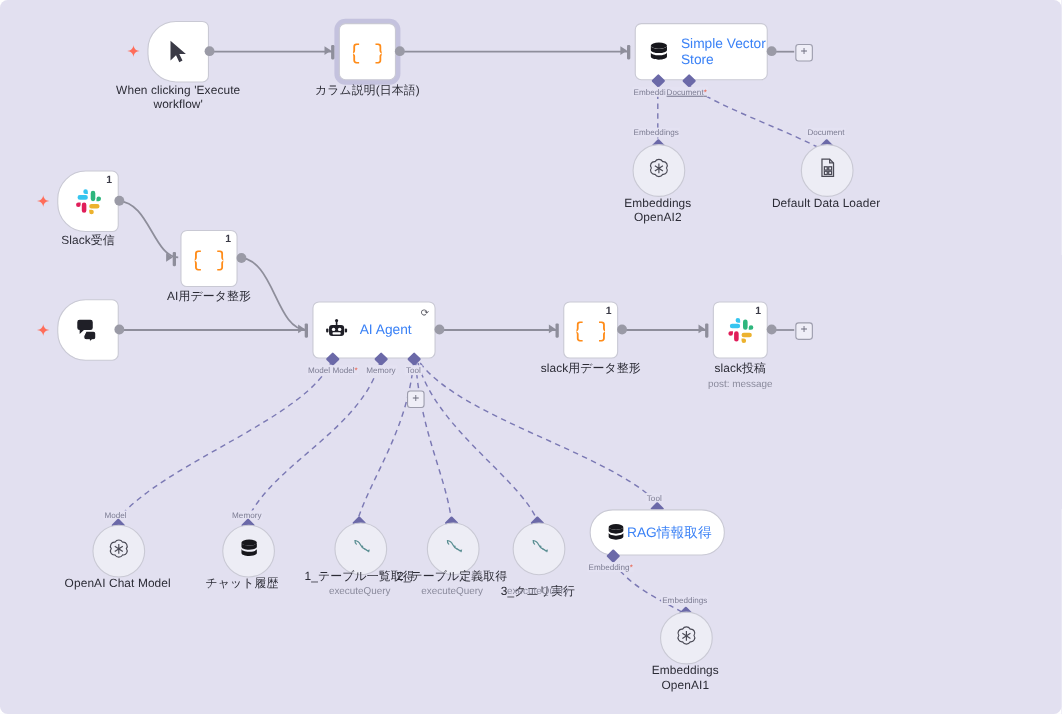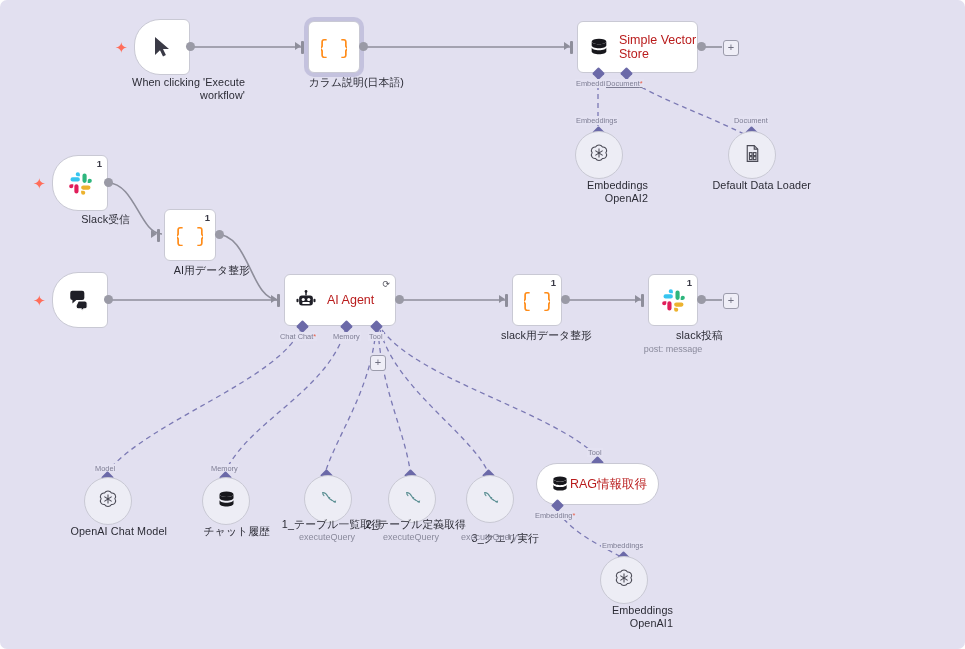--- a/index.html
+++ b/index.html
@@ -18,26 +18,26 @@
   }
   .layer{position:absolute;left:0;top:0;width:965px;height:649px;}
   svg.edges{position:absolute;left:0;top:0;width:965px;height:649px;pointer-events:none;}
 
   
   .node{position:absolute;box-sizing:border-box;background:#ffffff;
         border:1px solid #c9c9d4;border-radius:6px;
         display:flex;align-items:center;}
   .node.sel{box-shadow:0 0 0 4px rgba(160,157,200,.45);}
   .node .nicon{display:flex;align-items:center;justify-content:center;}
-  .node .ntitle{font-size:12.5px;color:#b91c1c;line-height:1.15;}
+  .node .ntitle{font-size:12.5px;color:#3b82f6;line-height:1.15;}
 
   
   .trigger{border-radius:26px 6px 6px 26px;}
 
-  .caption{position:absolute;text-align:right;font-size:10.8px;color:#2b2b35;
+  .caption{position:absolute;text-align:center;font-size:10.8px;color:#2b2b35;
            line-height:1.25;letter-spacing:.1px;}
   .subcaption{position:absolute;text-align:center;font-size:9px;color:#8a8a9c;}
 
   .badge{position:absolute;top:2px;right:5px;font-size:9.5px;color:#3a3a46;font-weight:bold;}
   .retry{position:absolute;top:4px;right:5px;font-size:9px;color:#55555f;}
 
   
   .subnode{position:absolute;width:46px;height:46px;border-radius:50%;
            background:#ededf5;border:1px solid #c9c9d4;
            display:flex;align-items:center;justify-content:center;}
@@ -234,21 +234,21 @@
       </span>
       <span class="ntitle">AI Agent</span>
       <span class="retry">⟳</span>
     </div>
     <div class="inbar" style="left:277px;top:294px;"></div>
     <div class="inarrow" style="left:271px;top:295px;"></div>
     <div class="dot" style="left:395px;top:295px;"></div>
     <div class="diamond" style="left:298px;top:322px;"></div>
     <div class="diamond" style="left:342px;top:322px;"></div>
     <div class="diamond" style="left:372px;top:322px;"></div>
-    <div class="portlabel" style="left:279px;top:332px;"><span>Chat Chat</span><span class="req">*</span></div>
+    <div class="portlabel" style="left:279px;top:332px;"><span>Model Model</span><span class="req">*</span></div>
     <div class="portlabel" style="left:332px;top:332px;">Memory</div>
     <div class="portlabel" style="left:368px;top:332px;">Tool</div>
     <div class="plusbtn" style="left:370px;top:355px;">+</div>
 
     <div class="node" style="left:512px;top:274px;width:50px;height:52px;justify-content:center;">
       <span class="nicon">
         <svg width="26" height="26" viewBox="0 0 24 24">
             <text x="12" y="18" font-size="18" font-family="Liberation Mono,monospace" fill="#ff8c19" text-anchor="middle">{ }</text>
           </svg>
       </span>

